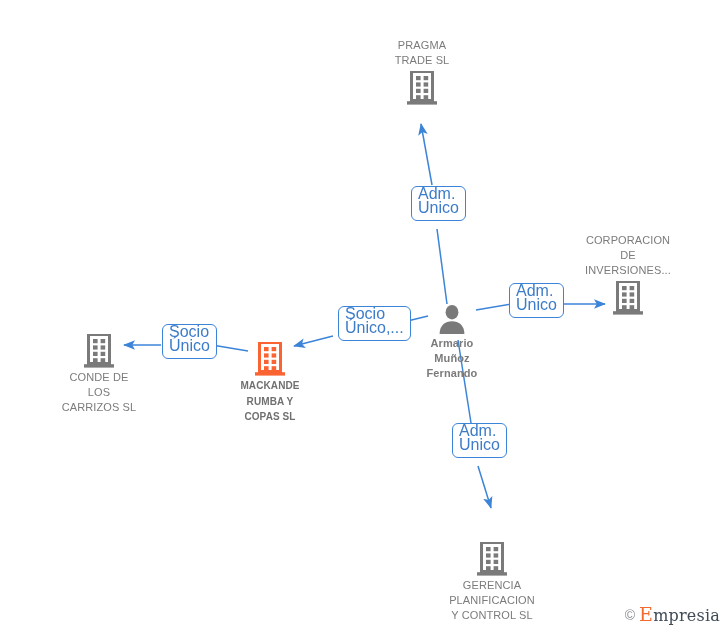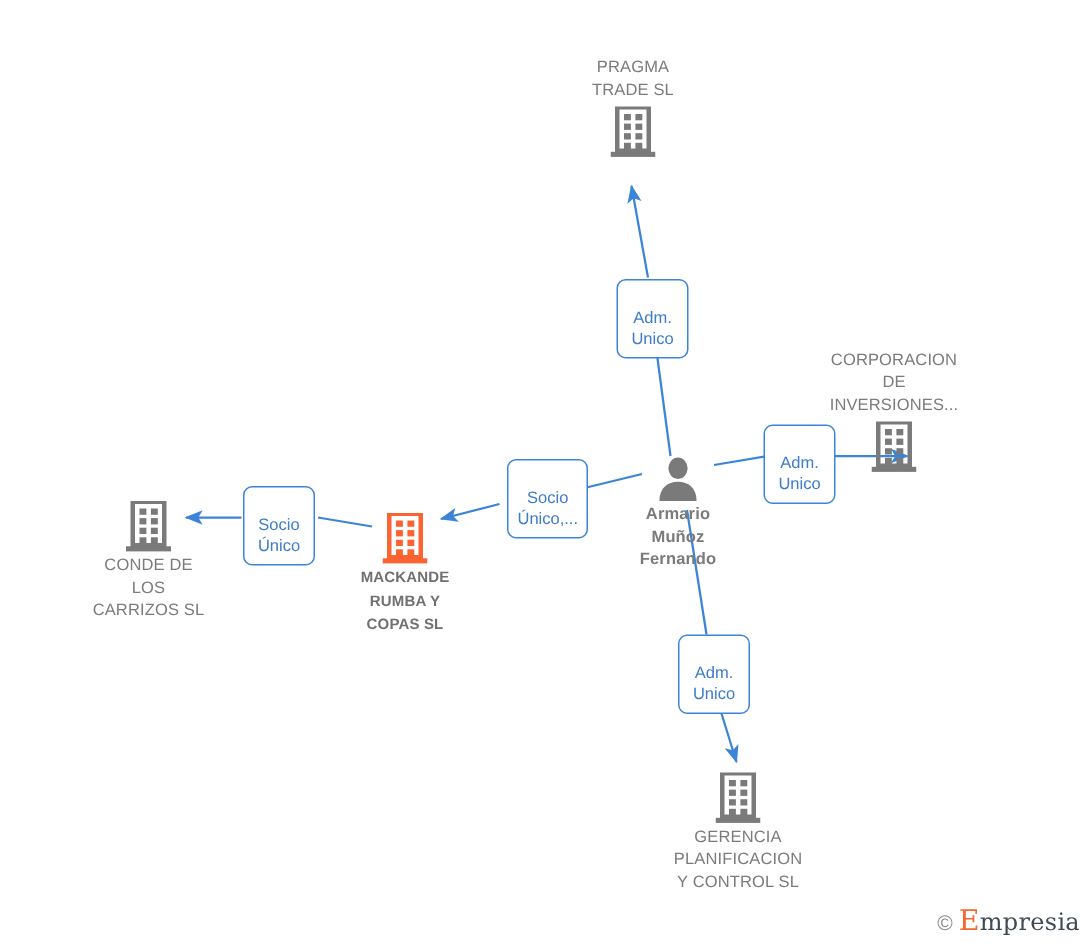--- a/index.html
+++ b/index.html
@@ -51,24 +51,24 @@
     font-size: 10px;
     line-height: 15.5px;
   }
   .edge-label {
     position: absolute;
     box-sizing: border-box;
     border: 1.3px solid #3c84d8;
     border-radius: 6px;
     background: #ffffff;
     color: #3c7cc9;
-    font-size: 11px;
+    font-size: 16px;
     line-height: 14px;
-    text-align: center;
-    padding: 18px 6px 5px 6px;
+    text-align: left;
+    padding: 0 6px 5px 6px;
     white-space: pre-line;
     box-shadow: 0 0 0 0 rgba(0,0,0,0);
   }
   .watermark {
     position: absolute;
     right: 8px;
     bottom: 6px;
     display: flex;
     align-items: center;
     gap: 4px;
@@ -137,21 +137,21 @@
           <rect x="16.6" y="5" width="4.6" height="4.2" fill="#7a7a7a"></rect>
           <rect x="9" y="11.4" width="4.6" height="4.2" fill="#7a7a7a"></rect>
           <rect x="16.6" y="11.4" width="4.6" height="4.2" fill="#7a7a7a"></rect>
           <rect x="9" y="17.8" width="4.6" height="4.2" fill="#7a7a7a"></rect>
           <rect x="16.6" y="17.8" width="4.6" height="4.2" fill="#7a7a7a"></rect>
           <rect x="9" y="24.2" width="4.6" height="5.8" fill="#7a7a7a"></rect>
           <rect x="16.6" y="24.2" width="4.6" height="4.2" fill="#7a7a7a"></rect>
           <rect x="0" y="30.2" width="30" height="3.4" fill="#7a7a7a"></rect>
         </svg></span>
     </div>
-    <div class="node" style="left: 596px; top: 233px;">
+    <div class="node" style="left: 628px; top: 233px;">
       <span class="node-label above">CORPORACION
 DE
 INVERSIONES...</span>
       <span class="node-icon"><svg width="30" height="34" viewBox="0 0 30 34" xmlns="http://www.w3.org/2000/svg">
           <rect x="4.5" y="0.5" width="21" height="29" fill="none" stroke="#7a7a7a" stroke-width="3"></rect>
           <rect x="9" y="5" width="4.6" height="4.2" fill="#7a7a7a"></rect>
           <rect x="16.6" y="5" width="4.6" height="4.2" fill="#7a7a7a"></rect>
           <rect x="9" y="11.4" width="4.6" height="4.2" fill="#7a7a7a"></rect>
           <rect x="16.6" y="11.4" width="4.6" height="4.2" fill="#7a7a7a"></rect>
           <rect x="9" y="17.8" width="4.6" height="4.2" fill="#7a7a7a"></rect>
@@ -197,21 +197,21 @@
     </div>
     <div class="node" style="left: 452px; top: 304px; font-weight: bold;">
       <span class="node-icon"><svg width="30" height="30" viewBox="0 0 30 30" xmlns="http://www.w3.org/2000/svg">
           <ellipse cx="15" cy="8.2" rx="6.4" ry="7.2" fill="#7a7a7a"></ellipse>
           <path d="M2.6,30 C2.6,21.2 8.2,17.2 15,17.2 C21.8,17.2 27.4,21.2 27.4,30 Z" fill="#7a7a7a"></path>
         </svg></span>
       <span class="node-label">Armario
 Muñoz
 Fernando</span>
     </div>
-    <div class="node" style="left: 492px; top: 515px;">
+    <div class="node" style="left: 492px; top: 542px;">
       <span class="node-icon"><svg width="30" height="34" viewBox="0 0 30 34" xmlns="http://www.w3.org/2000/svg">
           <rect x="4.5" y="0.5" width="21" height="29" fill="none" stroke="#7a7a7a" stroke-width="3"></rect>
           <rect x="9" y="5" width="4.6" height="4.2" fill="#7a7a7a"></rect>
           <rect x="16.6" y="5" width="4.6" height="4.2" fill="#7a7a7a"></rect>
           <rect x="9" y="11.4" width="4.6" height="4.2" fill="#7a7a7a"></rect>
           <rect x="16.6" y="11.4" width="4.6" height="4.2" fill="#7a7a7a"></rect>
           <rect x="9" y="17.8" width="4.6" height="4.2" fill="#7a7a7a"></rect>
           <rect x="16.6" y="17.8" width="4.6" height="4.2" fill="#7a7a7a"></rect>
           <rect x="9" y="24.2" width="4.6" height="5.8" fill="#7a7a7a"></rect>
           <rect x="16.6" y="24.2" width="4.6" height="4.2" fill="#7a7a7a"></rect>

